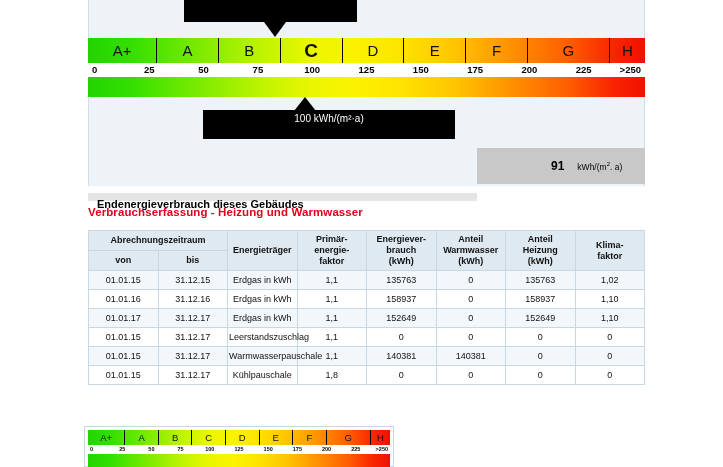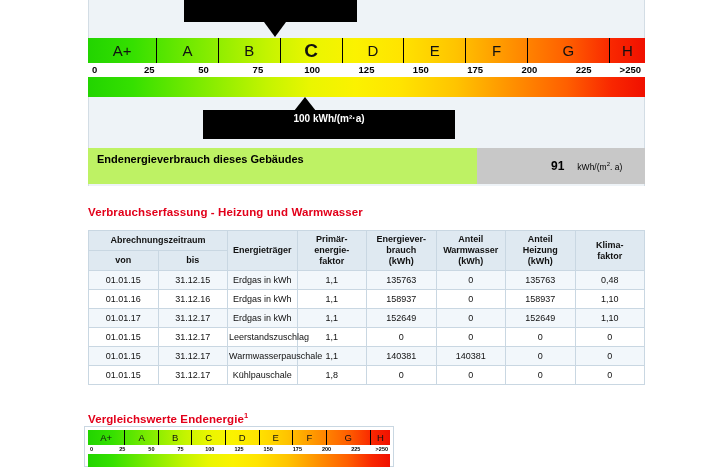--- a/index.html
+++ b/index.html
@@ -28,21 +28,21 @@
   }
   .arrow-down{
     position:absolute;left:264px;top:22px;width:0;height:0;
     border-left:11px solid transparent;border-right:11px solid transparent;
     border-top:15px solid #000;
   }
   .callout-bot{
     left:203px;top:110px;width:252px;height:29px;
     font-size:11px;padding-top:3px;box-sizing:border-box;
   }
-  .callout-bot .l2{font-size:10px;font-weight:bold;}
+  .callout-bot .l2{font-size:10px;font-weight:normal;}
   .arrow-up{
     position:absolute;left:294px;top:97px;width:0;height:0;
     border-left:11px solid transparent;border-right:11px solid transparent;
     border-bottom:14px solid #000;
   }
 
   
   .scale-wrap{position:absolute;left:88px;top:38px;width:557px;}
   .grade-bar{
     position:relative;height:25px;width:557px;
@@ -74,21 +74,21 @@
       #eaf600 40%, #fbf200 48%, #ffe400 56%, #ffc400 66%,
       #ff9100 76%, #ff5f00 86%, #f92700 94%, #f01000 100%);
   }
 
   
   .ee-row{
     position:absolute;left:88px;top:148px;width:557px;height:36px;
     display:flex;
   }
   .ee-label{
-    flex:0 0 389px;background:#bef264;padding:4px 0 12px 9px;box-sizing:border-box;
+    flex:0 0 389px;background:#e5e5e5;padding:4px 0 4px 9px;box-sizing:border-box;margin-top:45px;
   }
   .ee-l1{font-size:11px;font-weight:bold;color:#000;line-height:14px;}
   .ee-l2{font-size:9.5px;color:#333;line-height:13px;}
   .ee-val{
     flex:1;background:#c8c8c8;display:flex;align-items:center;
     padding-left:74px;box-sizing:border-box;
   }
   .ee-num{font-size:12px;font-weight:bold;color:#000;}
   .ee-unit{font-size:8.5px;color:#000;margin-left:13px;}
   .ee-unit .sup{font-size:.7em;vertical-align:super;}
@@ -250,21 +250,21 @@
     </thead>
     <tbody id="tbl-body">
         <tr class="alt">
           <td style="width: 12.6%;">01.01.15</td>
           <td style="width: 12.6%;">31.12.15</td>
           <td style="width: 21.5%;">Erdgas in kWh</td>
           <td style="width: 9.5%;">1,1</td>
           <td style="width: 13.5%;">135763</td>
           <td style="width: 13%;">0</td>
           <td style="width: 11%;">135763</td>
-          <td style="width: 6.3%;">0,48</td>
+          <td style="width: 6.3%;">1,02</td>
         </tr>
         <tr>
           <td>01.01.16</td>
           <td>31.12.16</td>
           <td>Erdgas in kWh</td>
           <td>1,1</td>
           <td>158937</td>
           <td>0</td>
           <td>158937</td>
           <td>1,10</td>
@@ -305,23 +305,20 @@
           <td>Kühlpauschale</td>
           <td>1,8</td>
           <td>0</td>
           <td>0</td>
           <td>0</td>
           <td>0</td>
         </tr>
       </tbody>
   </table>
 
-  <div class="sec-head" style="top:411px;">
-    <span>Vergleichswerte Endenergie</span><span class="sup">1</span>
-  </div>
 
   <div class="cmp-frame"></div>
   <div class="cmp">
     <div class="cmp-bar" id="cmp-bar">
         <div class="cmp-grade" style="left: 0px; width: 37.448px;">A+</div>
         <div class="cmp-grade" style="left: 37.448px; width: 33.522px;">A</div>
         <div class="cmp-grade" style="left: 70.97px; width: 33.522px;">B</div>
         <div class="cmp-grade" style="left: 104.492px; width: 33.522px;">C</div>
         <div class="cmp-grade" style="left: 138.014px; width: 33.522px;">D</div>
         <div class="cmp-grade" style="left: 171.536px; width: 33.522px;">E</div>

